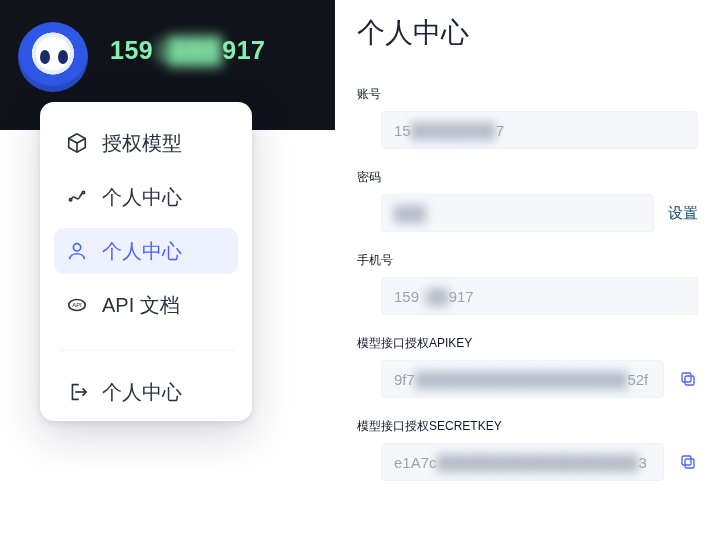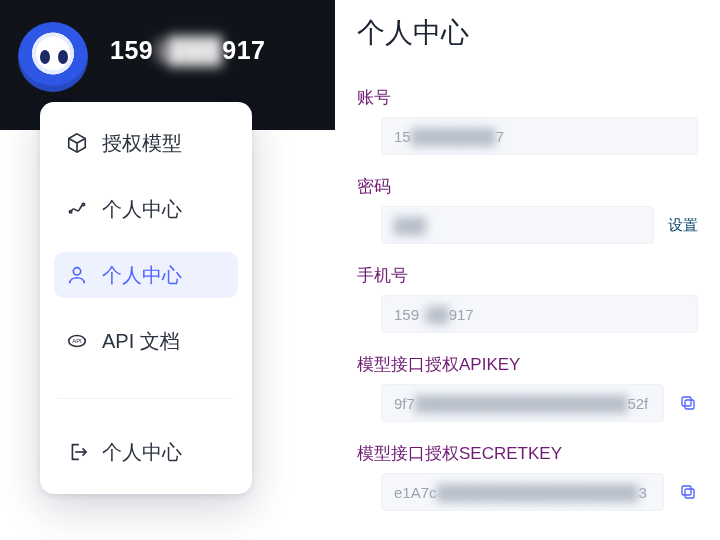--- a/index.html
+++ b/index.html
@@ -24,55 +24,55 @@
     flex: 0 0 auto;
     box-shadow: inset 0 -6px 0 0 rgba(0,0,0,.15);
   }
   .avatar::before, .avatar::after {
     content: ""; position: absolute; background: #1b2a66; border-radius: 50%;
     width: 10px; height: 14px; top: 28px;
   }
   .avatar::before { left: 22px; }
   .avatar::after  { left: 40px; }
   .username {
-    color: #ffffff; font-size: 25px; font-weight: 600; margin-top: 14px;
+    color: #86efac; font-size: 25px; font-weight: 600; margin-top: 14px;
     letter-spacing: .5px;
   }
   .username .blur { filter: blur(6px); opacity: .9; }
 
   
   .menu-card {
     position: absolute;
     top: 102px; left: 40px;
     width: 212px;
     background: #fff;
     border-radius: 14px;
     box-shadow: 0 14px 40px rgba(20,30,60,.18), 0 2px 6px rgba(20,30,60,.10);
-    padding: 18px 14px 19px;
-    display: flex; flex-direction: column; gap: 20px;
+    padding: 18px 14px 6px;
+    display: flex; flex-direction: column; gap: 8px;
   }
   .menu-item {
     display: flex; align-items: center; gap: 14px;
     padding: 12px 12px;
     border-radius: 10px;
     font-size: 20px; color: #2b3240;
     cursor: pointer;
     line-height: 1;
   }
   .menu-item .mi-icon { width: 22px; height: 22px; display: inline-flex; align-items: center; justify-content: center; }
   .menu-item .mi-icon svg { width: 22px; height: 22px; stroke: #2b3240; fill: none; stroke-width: 1.8; }
   .menu-item.active { background: #eef2ff; color: #4f63ff; }
   .menu-item.active .mi-icon svg { stroke: #4f63ff; }
   .menu-divider { height: 1px; background: #edf0f5; margin: 14px 4px 10px; }
 
   
   .rightcol { flex: 1; padding: 14px 22px 0 22px; position: relative; }
   .page-title { font-size: 28px; color: #1c2433; font-weight: 500; margin-bottom: 34px; }
   .field { margin-bottom: 20px; }
-  .field-label { font-size: 17px; color: #701a75; margin-bottom: 8px; }
+  .field-label { font-size: 12px; color: #0f172a; margin-bottom: 8px; }
   .field-row { display: flex; align-items: center; gap: 14px; padding-left: 24px; }
   .field-input {
     flex: 1;
     height: 38px;
     background: #f5f7fb;
     border: 1px solid #eef1f6;
     border-radius: 4px;
     padding: 0 12px;
     font-size: 15px;
     color: #9aa3b2;

